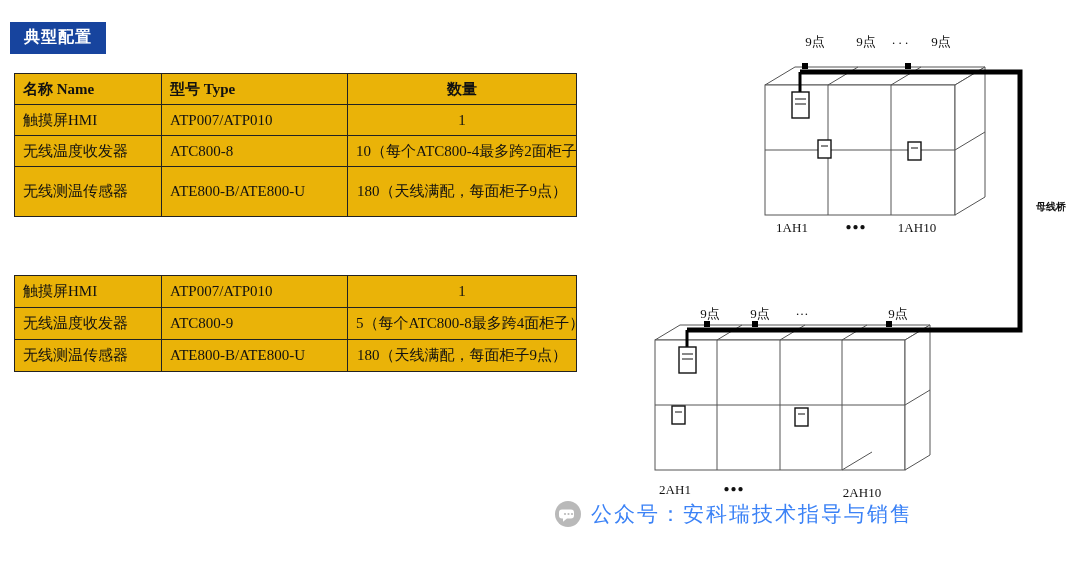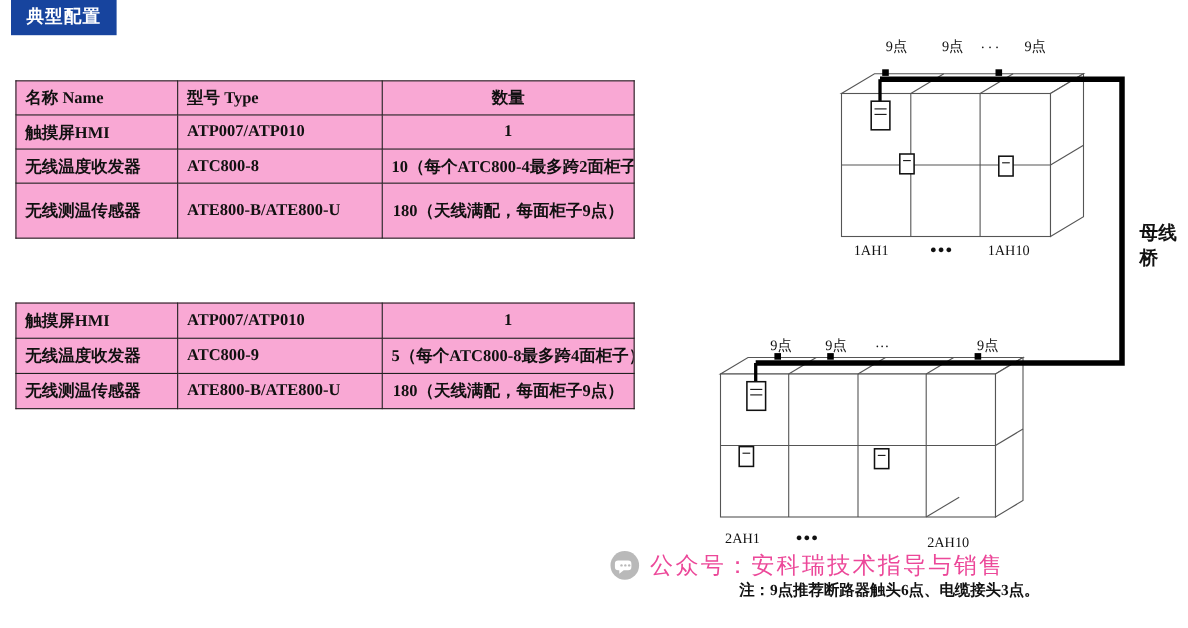--- a/index.html
+++ b/index.html
@@ -1,54 +1,54 @@
 <!DOCTYPE html>
 <html><head>
 <meta charset="utf-8">
 <style>
   html,body{margin:0;padding:0;background:#ffffff;}
   #page{position:relative;width:1080px;height:571px;background:#ffffff;overflow:hidden;
         font-family:"Liberation Serif","DejaVu Serif",serif;color:#111;}
 
   
-  .badge{position:absolute;left:10px;top:0;background:#17449e;color:#fff;
+  .badge{position:absolute;left:10px;top:22px;background:#17449e;color:#fff;
          font-weight:bold;font-size:16px;padding:5px 14px 6px 14px;
          font-family:"Liberation Sans","DejaVu Sans",sans-serif;letter-spacing:1px;}
 
   
   table.cfg{position:absolute;border-collapse:collapse;table-layout:fixed;width:562px;
-            font-size:15px;background:#f9a8d4;}
+            font-size:15px;background:#eab308;}
   table.cfg td,table.cfg th{border:1px solid #222;padding:2px 8px;overflow:hidden;
-                            white-space:nowrap;font-weight:bold;}
+                            white-space:nowrap;font-weight:normal;}
   table.cfg th{font-weight:bold;text-align:left;}
   table.cfg th.c,table.cfg td.c{text-align:center;}
   table.cfg col.c1{width:147px;} table.cfg col.c2{width:186px;} table.cfg col.c3{width:229px;}
   #table1{left:14px;top:73px;} #table2{left:14px;top:275px;}
   #table1 tr{height:31px;} #table1 tr.tall{height:50px;}
   #table2 tr{height:32px;}
 
   
   #diagram{position:absolute;left:640px;top:0;width:440px;height:571px;}
   #diagram text{font-family:"Liberation Serif","DejaVu Serif",serif;font-size:13px;fill:#111;}
   #diagram text.dots{font-size:10px;letter-spacing:1px;}
   .cab{fill:#ffffff;stroke:#555;stroke-width:1;}
   .cabline{stroke:#555;stroke-width:1;}
   .bus{fill:none;stroke:#000;stroke-width:5;}
   .drop{stroke:#000;stroke-width:3;}
   .dev{fill:#fff;stroke:#111;stroke-width:1.4;}
   .devline{stroke:#111;stroke-width:1;}
   .ant{fill:#000;}
 
   
-  .busbar-label{position:absolute;left:1036px;top:200px;font-size:17px;font-weight:bold;}
+  .busbar-label{position:absolute;left:1036px;top:200px;font-size:10px;font-weight:bold;}
   .note{position:absolute;left:672px;top:528px;font-size:14px;font-weight:bold;}
 
   
   .watermark{position:absolute;left:554px;top:500px;display:flex;align-items:center;gap:9px;
-             color:#ec4899;font-size:21px;font-family:"Liberation Sans","DejaVu Sans",sans-serif;
+             color:#3b82f6;font-size:21px;font-family:"Liberation Sans","DejaVu Sans",sans-serif;
              letter-spacing:2px;}
 </style>
 </head>
 <body>
 
 <div id="page">
 
   <div class="badge">典型配置</div>
 
   <table class="cfg" id="table1">
@@ -177,21 +177,20 @@
     <text x="120" y="318" text-anchor="middle">9点</text>
     <text x="162" y="315" text-anchor="middle">…</text>
     <text x="258" y="318" text-anchor="middle">9点</text>
     <text x="35" y="494" text-anchor="middle">2AH1</text>
     <text class="dots" x="94" y="492" text-anchor="middle">●●●</text>
     <text x="222" y="497" text-anchor="middle">2AH10</text>
   </svg>
 
   <div class="busbar-label">母线桥</div>
 
-  <div class="note">注：9点推荐断路器触头6点、电缆接头3点。</div>
 
   <div class="watermark">
     <svg width="28" height="28" viewBox="0 0 28 28">
       <circle cx="14" cy="14" r="13" fill="#b9b9b9"></circle>
       <path d="M8 9.5 h9 a3 3 0 0 1 3 3 v3 a3 3 0 0 1 -3 3 h-4 l-4 3.2 v-3.2 h-1 a3 3 0 0 1 -3 -3 v-3 a3 3 0 0 1 3 -3 z" fill="#ffffff"></path>
       <circle cx="11" cy="14" r="1.1" fill="#b9b9b9"></circle>
       <circle cx="14.5" cy="14" r="1.1" fill="#b9b9b9"></circle>
       <circle cx="18" cy="14" r="1.1" fill="#b9b9b9"></circle>
     </svg>
     <span>公众号：安科瑞技术指导与销售</span>

